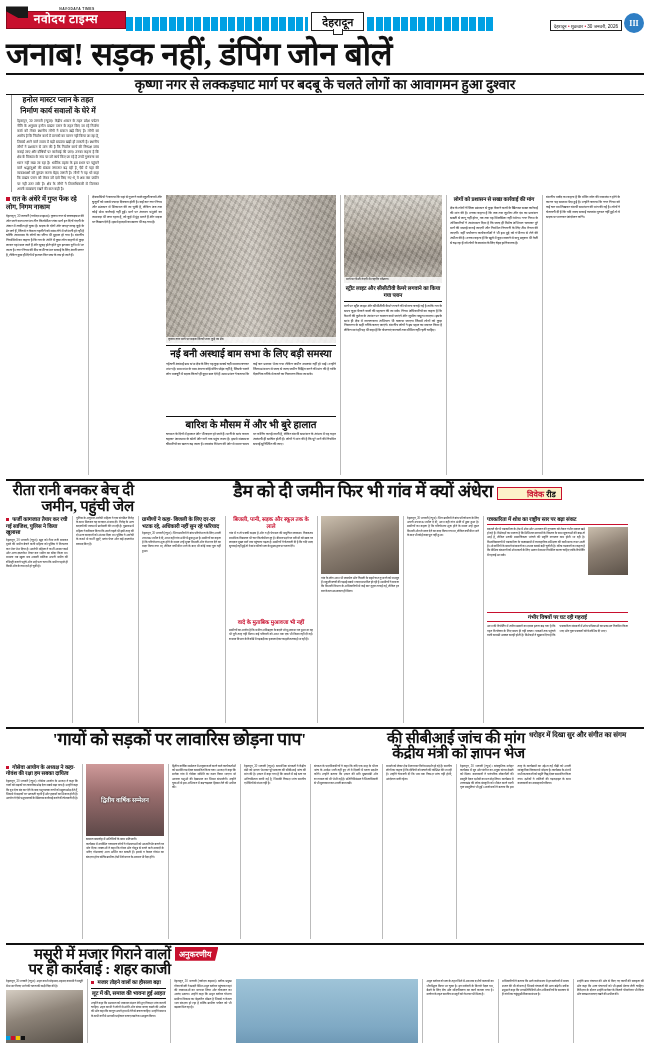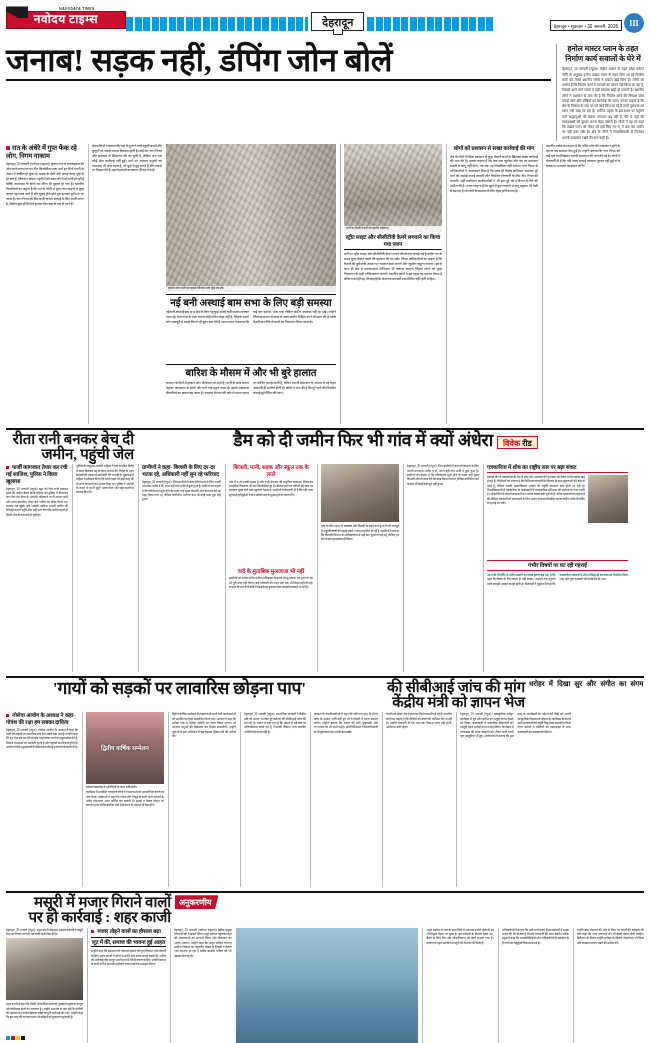--- a/index.html
+++ b/index.html
@@ -29,21 +29,21 @@
                        border-left:1px solid #222; border-right:1px solid #222; border-bottom:1px solid #222;
                        transform:translateX(-50%); }
   .dateline { border:1px solid #222; font-size:4.6px; padding:1.5px 3px; white-space:nowrap; align-self:flex-end;
               margin-bottom:1px; font-family:"Liberation Sans",sans-serif; }
   .dateline b { color:#c8102e; }
   .emblem { width:20px; height:20px; border-radius:50%; background:#2e7ec4; color:#fff; font-size:8px;
             display:flex; align-items:center; justify-content:center; font-weight:bold; margin-left:2px;
             align-self:flex-end; margin-bottom:-1px; }
 
   
-  .lead-wrap { display:flex; margin-top:12px; }
+  .lead-wrap { display:flex; margin-top:6px;flex-direction:column; }
   .lead-left { flex:1; }
   .headline-main { font-size:32px; font-weight:bold; line-height:1.02; letter-spacing:-.3px;
                    border-bottom:2px solid #111; padding-bottom:2px; }
   .subhead-main { font-size:13.5px; font-weight:bold; text-align:center; padding:3px 0 2px; line-height:1.1;
                   border-bottom:1px solid #111; }
   .lead-right { width:88px; padding-left:5px; border-left:1px solid #999; margin-left:5px; }
   .lead-right .kicker { font-size:7.5px; font-weight:bold; line-height:1.35; text-align:center; }
   .lead-right .body { font-size:3.5px; line-height:1.5; text-align:justify; margin-top:3px; }
 
   
@@ -69,21 +69,21 @@
 
   .subhead-c { font-size:10px; font-weight:bold; text-align:center; line-height:1.15; padding:2px 0;
                border-top:1px solid #111; margin-top:2px; }
 
   
   .band { border-top:2px solid #111; margin-top:4px; padding-top:2px; }
   .hl2 { font-size:17.5px; font-weight:bold; line-height:1.02; letter-spacing:-.2px;text-align:right; }
   .hl2.sm { font-size:15px; }
   .badge { background:#fdf2c9; border:1px solid #c8102e; display:inline-block; padding:0 5px;
            font-size:8px; font-weight:bold; }
-  .badge .r { color:#c8102e; }
+  .badge .r { color:#c8102e;margin-left:24px; }
   .micro-head { font-size:5.4px; font-weight:bold; line-height:1.25; }
   .boxhead { font-size:5.6px; font-weight:bold; color:#c8102e; line-height:1.2; }
   .ph-person { background:linear-gradient(160deg,#cbbfae 0%,#8d8073 45%,#5b5148 100%); }
   .ph-boat { background:linear-gradient(180deg,#9fc4d8 0%,#7fa9c4 40%,#5b86a5 70%,#456e8c 100%); }
   .ph-group { background:linear-gradient(180deg,#cf9a9a 0%,#9c6f6f 40%,#5d4848 100%); }
   .ph-turban { background:linear-gradient(165deg,#d5cdc2 0%,#8e8479 40%,#4a443d 100%); }
 
   .anukaraniya { display:flex; align-items:stretch; }
   .anu-tag { background:#c8102e; color:#fff; font-weight:bold; font-size:8px; padding:1px 7px 2px 4px;
              clip-path:polygon(0 0,100% 0,92% 100%,0 100%); }
@@ -151,20 +151,21 @@
       <span>शुक्रवार</span>
       <b>•</b>
       <span>30 जनवरी, 2026</span>
     </div>
     <div class="emblem">III</div>
   </div>
 
   <div class="lead-wrap">
     <div class="lead-left">
       <div class="headline-main">जनाब! सड़क नहीं, डंपिंग जोन बोलें</div>
+      <div class="subhead-main">कृष्णा नगर से लक्कड़घाट मार्ग पर बदबू के चलते लोगों का आवागमन हुआ दुश्वार</div>
     </div>
     <div class="lead-right">
       <div class="kicker">हनोल मास्टर प्लान के तहत निर्माण कार्य सवालों के घेरे में</div>
       <div class="body">देहरादून, 30 जनवरी (न्यूज)। केंद्रीय शासन के तहत प्रदेश पर्यटन नीति के अनुसार हनोल मास्टर प्लान के तहत किए जा रहे निर्माण कार्य को लेकर स्थानीय लोगों ने सवाल खड़े किए हैं। लोगों का आरोप है कि निर्माण कार्य में मानकों का पालन नहीं किया जा रहा है, जिससे आने वाले समय में बड़ी समस्या खड़ी हो सकती है। स्थानीय लोगों ने प्रशासन से मांग की है कि निर्माण कार्य की निष्पक्ष जांच कराई जाए और दोषियों पर कार्रवाई की जाए। उनका कहना है कि क्षेत्र के विकास के नाम पर जो कार्य किए जा रहे हैं उनमें गुणवत्ता का ध्यान नहीं रखा जा रहा है। धार्मिक महत्व के इस स्थल पर पहुंचने वाले श्रद्धालुओं की संख्या लगातार बढ़ रही है, ऐसे में यहां की व्यवस्थाओं को दुरुस्त करना बेहद जरूरी है। लोगों ने यह भी कहा कि मास्टर प्लान को लेकर जो दावे किए गए थे, वे अब तक जमीन पर नहीं उतर सके हैं। क्षेत्र के लोगों ने जिलाधिकारी से मिलकर अपनी समस्याएं रखने की बात कही है।</div>
     </div>
   </div>
 
   <div class="sec1" style="height:280px;">
 
     <div class="c" style="width:78px;">
@@ -269,21 +270,21 @@
   <div class="band">
     <div style="display:flex; gap:4px;">
       <div style="width:300px;">
         <div class="hl2">'गायों को सड़कों पर लावारिस छोड़ना पाप'</div>
       </div>
       <div style="width:215px;">
         <div class="hl2 sm">की सीबीआई जांच की मांग</div>
         <div class="hl2 sm">केंद्रीय मंत्री को ज्ञापन भेज</div>
       </div>
       <div style="width:115px;">
-        <div class="micro-head" style="font-size:7px;font-family:Liberation Mono, monospace;">धरोहर में दिखा सुर और संगीत का संगम</div>
+        <div class="micro-head" style="font-size:7px;">धरोहर में दिखा सुर और संगीत का संगम</div>
       </div>
     </div>
 
     <div style="display:flex; gap:4px; margin-top:2px;">
       <div style="width:72px;">
         <div class="micro-head" style="margin-bottom:2px;">
           <span class="sq" style="display:inline-block;width:3px;height:3px;background:#c8102e;margin-right:2px;"></span>
           <span>गोसेवा आयोग के अध्यक्ष ने कहा- गोवंश की रक्षा हम सबका दायित्व</span>
         </div>
         <div class="tx s" style="height:155px; overflow:hidden;">देहरादून, 30 जनवरी (न्यूज)। गोसेवा आयोग के अध्यक्ष ने कहा कि गायों को सड़कों पर लावारिस छोड़ देना सबसे बड़ा पाप है। उन्होंने कहा कि दूध देना बंद कर देने के बाद पशुपालक गायों को खुला छोड़ देते हैं, जिससे वे सड़कों पर भटकती रहती हैं और हादसों का शिकार होती हैं। आयोग ने ऐसे पशुपालकों के खिलाफ कार्रवाई करने की चेतावनी दी है।</div>

